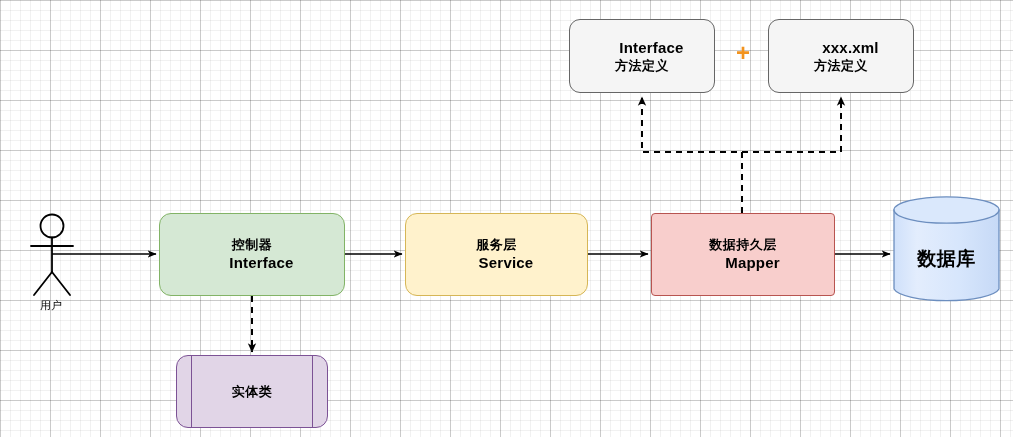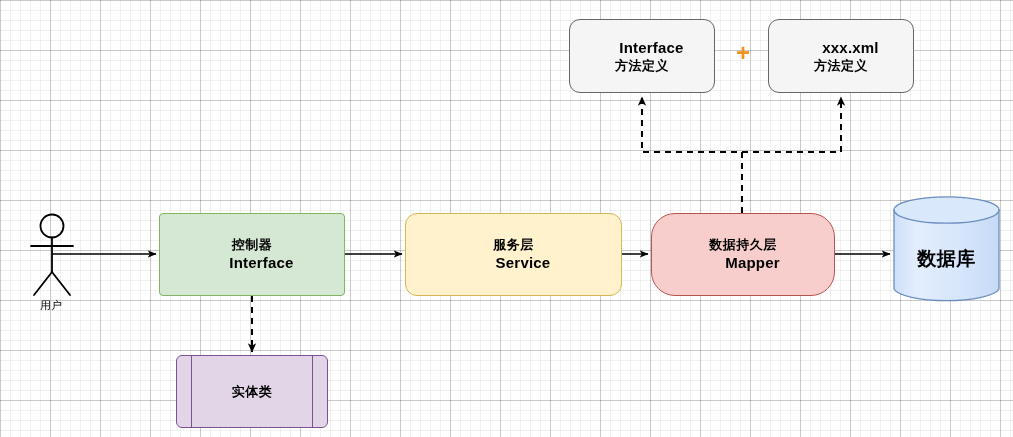--- a/index.html
+++ b/index.html
@@ -64,33 +64,33 @@
     font-weight: bold;
     letter-spacing: 0.2px;
     padding-left: 19px;
   }
 
   
   .box-controller {
     left: 159px; top: 213px; width: 186px; height: 83px;
     background: #d5e8d4;
     border: 1.3px solid #82b366;
-    border-radius: 4px;
+    border-radius: 12px;
   }
   .box-service {
-    left: 405px; top: 213px; width: 217px; height: 83px;
+    left: 405px; top: 213px; width: 183px; height: 83px;
     background: #fff2cc;
     border: 1.3px solid #d6b656;
     border-radius: 12px;
   }
   .box-mapper {
     left: 651px; top: 213px; width: 184px; height: 83px;
     background: #f8cecc;
     border: 1.3px solid #b85450;
-    border-radius: 24px;
+    border-radius: 4px;
   }
 
   
   .box-interface {
     left: 569px; top: 19px; width: 146px; height: 74px;
     background: #f5f5f5;
     border: 1.3px solid #666666;
     border-radius: 11px;
   }
   .box-xml {
@@ -109,21 +109,21 @@
     font-size: 24px;
     font-weight: bold;
     line-height: 1;
   }
 
   
   .box-entity {
     left: 176px; top: 355px; width: 152px; height: 73px;
     background: #e1d5e7;
     border: 1.3px solid #7c5295;
-    border-radius: 6px;
+    border-radius: 12px;
   }
   .box-entity .rail {
     position: absolute;
     top: 0; bottom: 0;
     width: 0;
     border-left: 1.3px solid #7c5295;
   }
   .box-entity .rail.left { left: 14px; }
   .box-entity .rail.right { right: 14px; }
   .box-entity .ln-cn { position: relative; z-index: 2; }

